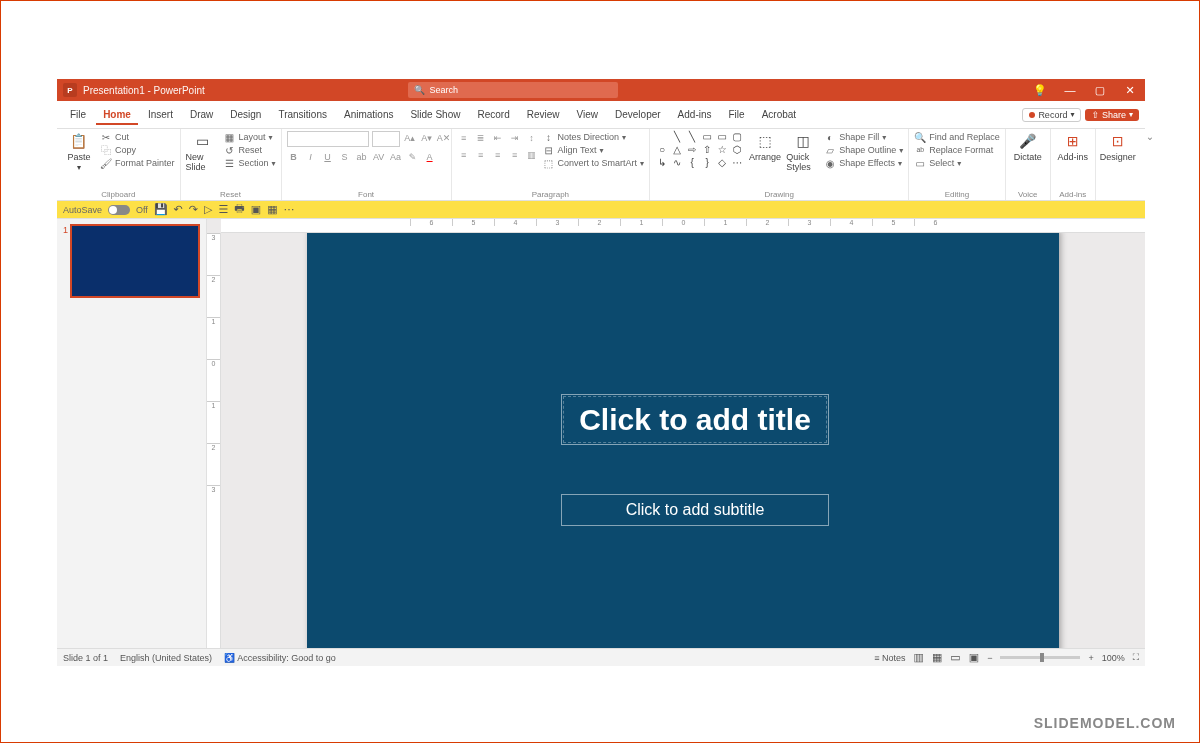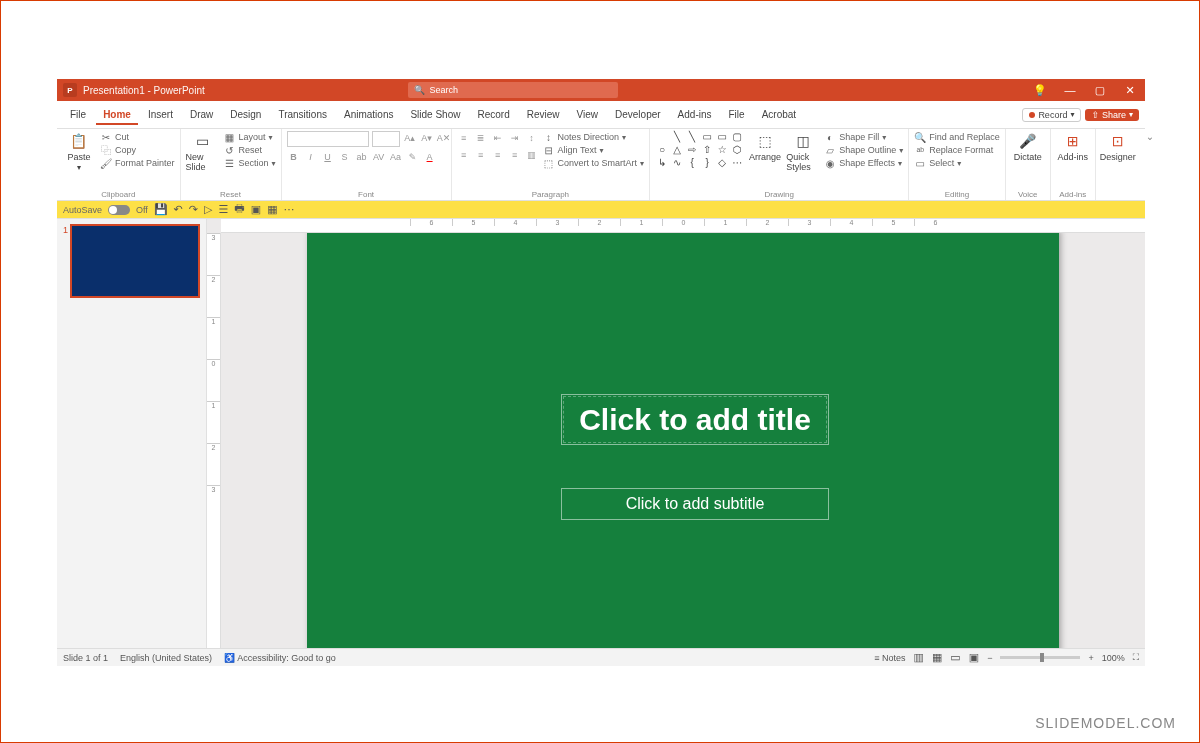--- a/index.html
+++ b/index.html
@@ -47,31 +47,31 @@
 .thumb-num { font-size:9px; color:#d24726; }
 .thumb { width:128px; height:72px; background:#0a2f6b; border:1px solid #d24726; outline:1px solid #d24726; }
 .editor { flex:1; position:relative; background:#eceaea; display:flex; flex-direction:column; }
 .hruler { height:14px; background:#fff; border-bottom:1px solid #ddd; margin-left:14px; position:relative; overflow:hidden; }
 .hruler-inner { position:absolute; left:50%; transform:translateX(-50%); display:flex; font-size:7px; color:#888; }
 .tick { width:42px; text-align:center; border-left:1px solid #ccc; }
 .ebody { flex:1; display:flex; min-height:0; }
 .vruler { width:14px; background:#fff; border-right:1px solid #ddd; display:flex; flex-direction:column; align-items:center; font-size:7px; color:#888; }
 .vtick { height:42px; border-top:1px solid #ccc; width:100%; text-align:center; }
 .canvas-area { flex:1; display:flex; align-items:center; justify-content:center; overflow:hidden; }
-.slide { width:752px; height:423px; background:#15803d; box-shadow:2px 2px 6px rgba(0,0,0,.3); position:relative; }
+.slide { width:752px; height:423px; background:#0c4a6e; box-shadow:2px 2px 6px rgba(0,0,0,.3); position:relative; }
 .title-ph { position:absolute; left:254px; top:165px; width:268px; border:1px solid rgba(255,255,255,.5); outline:1px dashed rgba(255,255,255,.3); outline-offset:-3px; }
 .title-txt { color:#fff; font-size:30px; font-weight:700; text-align:center; padding:8px 10px; line-height:1.1; }
-.sub-ph { position:absolute; left:254px; top:259px; width:268px; border:1px solid rgba(255,255,255,.5); }
+.sub-ph { position:absolute; left:254px; top:265px; width:268px; border:1px solid rgba(255,255,255,.5); }
 .sub-txt { color:#fff; font-size:16px; text-align:center; padding:6px; }
 .statusbar { height:18px; background:#f3f3f3; border-top:1px solid #ddd; display:flex; align-items:center; font-size:9px; color:#555; padding:0 6px; gap:12px; }
 .statusbar .right { margin-left:auto; display:flex; align-items:center; gap:8px;justify-content:space-between; }
 .viewbtn { font-size:11px; color:#555; }
 .zoom-slider { width:80px; height:3px; background:#ccc; position:relative; }
 .zoom-slider::after { content:""; position:absolute; left:50%; top:-3px; width:4px; height:9px; background:#888; }
-.watermark { position:absolute; right:24px; bottom:12px; font-size:14px; letter-spacing:1px; color:#888; font-weight:400; }
+.watermark { position:absolute; right:24px; bottom:12px; font-size:14px; letter-spacing:1px; color:#888; font-weight:700; }
 </style>
 </head>
 <body>
 
 <div class="frame"></div>
 
 <div class="app">
 
   <div class="titlebar">
     <div class="pp-icon">P</div>

